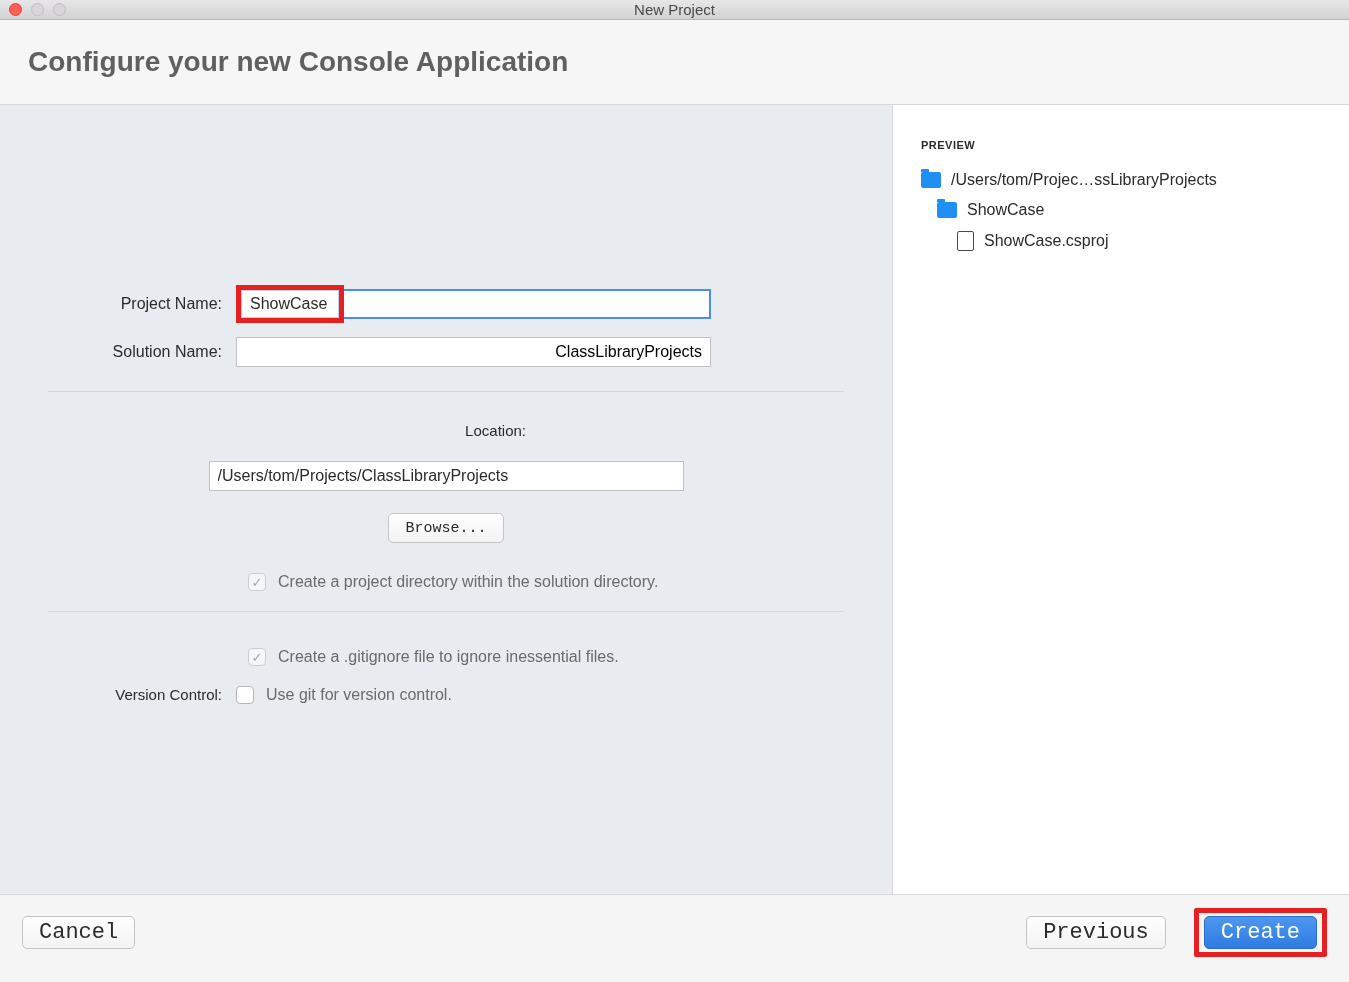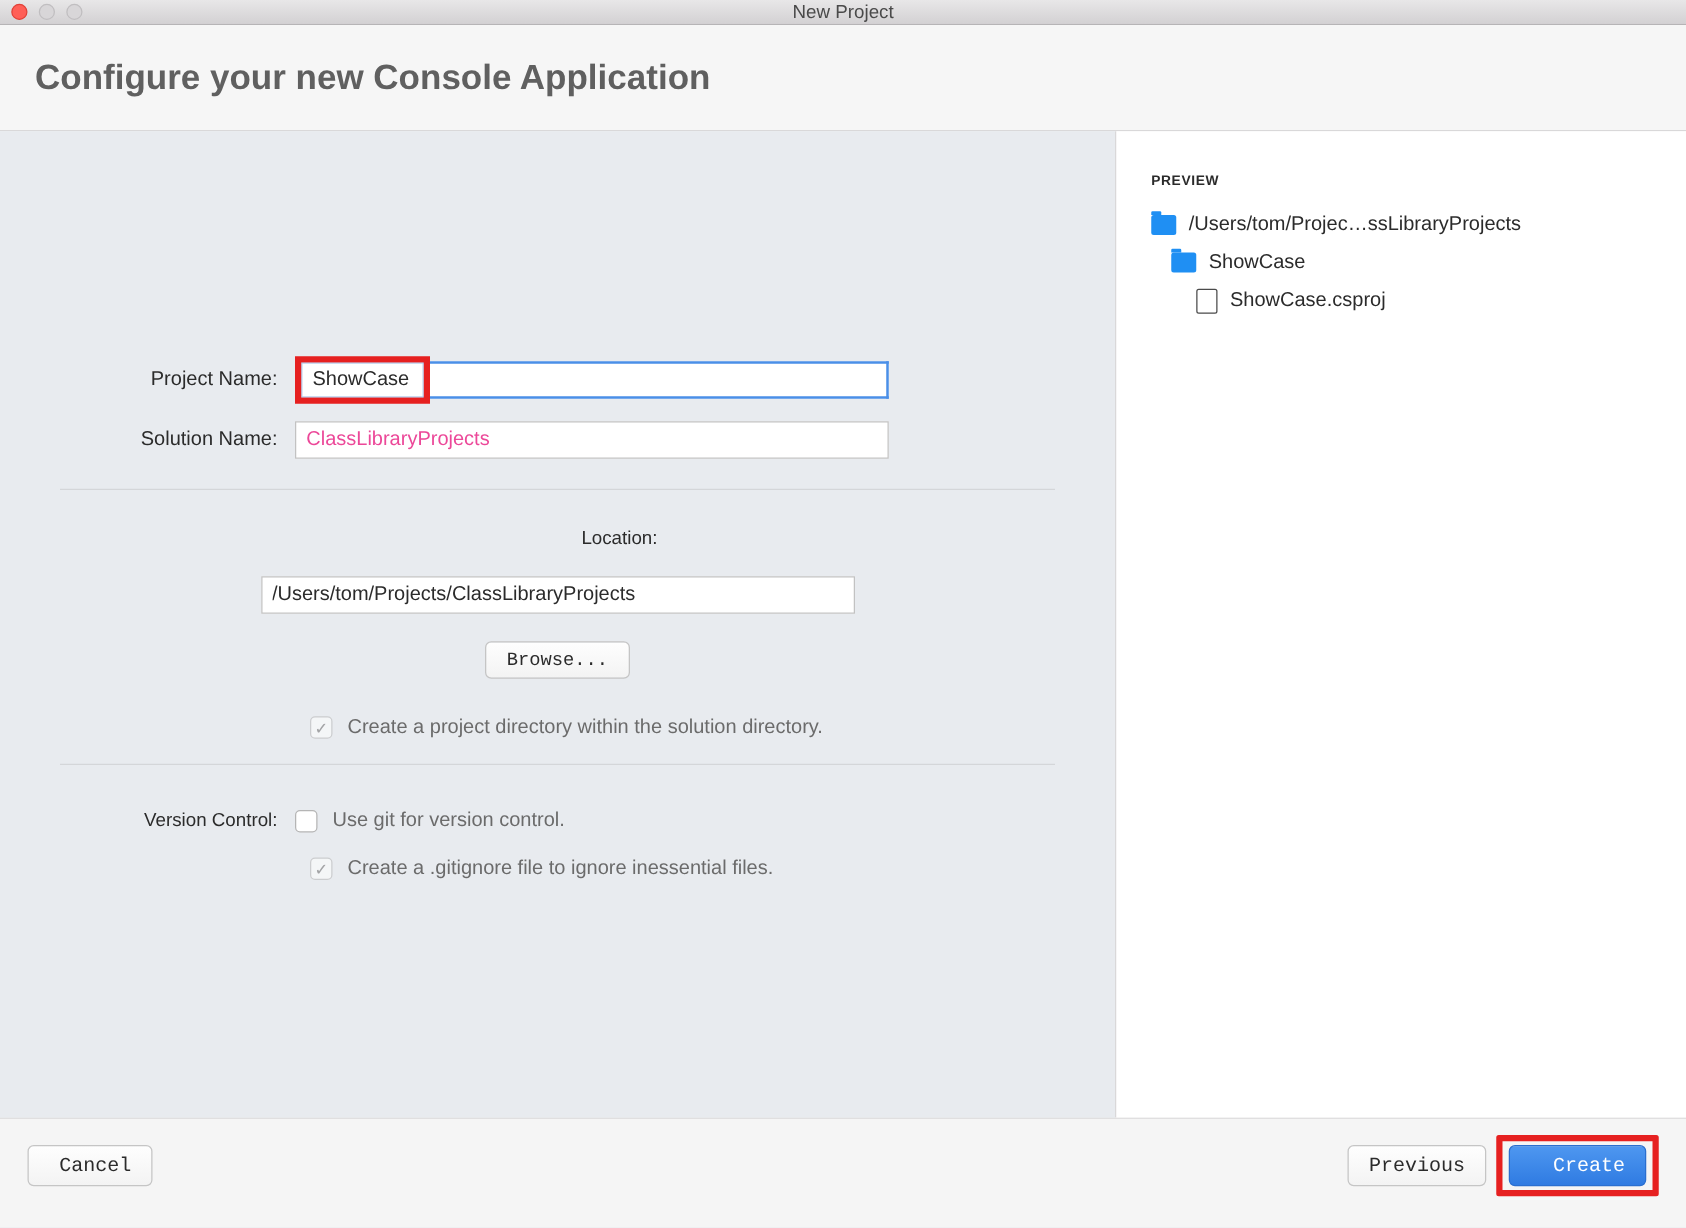--- a/index.html
+++ b/index.html
@@ -47,21 +47,21 @@
     .form-inner { max-width: 804px; margin: 0 auto; }
     .row { display: flex; align-items: center; margin-bottom: 14px; }
     .row .lbl { width: 188px; text-align: right; padding-right: 14px; color: #2b2b2b; font-size: 16px; }
     .row .field { flex: 0 0 475px; }
     input.txt {
       width: 100%; height: 30px; padding: 3px 8px;
       border: 1px solid #c2c2c2; background: #fff; font-size: 16px;
       color: #2b2b2b; outline: none;
     }
     input.txt.focused { border: 2px solid #4a8fe7; box-shadow: 0 0 0 1px rgba(74,143,231,0.3); }
-    input.txt.readonly { color: #ec4899; }
+    input.txt.readonly { color: #000000; text-align: right; }
     .highlight-box {
       border: 5px solid #e62020;
       padding: 1px;
       display: inline-block;
       width: 108px;
       margin-right: -5px;
       position: relative;
       z-index: 2;
     }
     .pn-wrap { display: flex; align-items: center; width: 475px; }
@@ -107,24 +107,24 @@
     }
     .file-icon {
       width: 17px; height: 20px; border: 1.5px solid #4a4a4a; border-radius: 2px;
       background: #fff; position: relative;
     }
     .footer {
       height: 76px; border-top: 1px solid #d9d8d9; background: #f5f5f5;
       display: flex; align-items: center; padding: 0 22px;
     }
     .footer .spacer { flex: 1; }
-    .footer .btn { min-width: 100px; height: 33px; font-size: 16px; text-align: right; }
+    .footer .btn { min-width: 100px; height: 33px; font-size: 22px; }
     .btn.primary { background: linear-gradient(#4e97f0,#2f7be2); border: 1px solid #2a6fd0; color: #fff; }
     .create-highlight {
-      border: 5px solid #e62020; padding: 3px 5px; margin-left: 8px; border-radius: 2px;
+      border: 5px solid #e62020; padding: 3px 5px; margin-left: 28px; border-radius: 2px;
     }
   </style>
 </head>
 <body>
 
 <div class="titlebar">
   <div class="traffic">
     <div class="tdot red"></div>
     <div class="tdot dim"></div>
     <div class="tdot dim"></div>
@@ -168,30 +168,30 @@
       </div>
 
       <div class="checkbox-row">
         <div class="spacer"></div>
         <span class="chk checked disabled"></span>
         <span class="chk-label">Create a project directory within the solution directory.</span>
       </div>
 
       <div class="divider2"></div>
 
+      <div class="checkbox-row" style="margin-top:16px;">
+        <div class="spacer"></div>
+        <span class="chk checked disabled"></span>
+        <span class="chk-label">Create a .gitignore file to ignore inessential files.</span>
+      </div>
+
       <div class="checkbox-row">
         <div class="lbl" style="width:188px;text-align:right;padding-right:14px;color:#2b2b2b;">Version Control:</div>
         <span class="chk"></span>
         <span class="chk-label">Use git for version control.</span>
-      </div>
-
-      <div class="checkbox-row" style="margin-top:16px;">
-        <div class="spacer"></div>
-        <span class="chk checked disabled"></span>
-        <span class="chk-label">Create a .gitignore file to ignore inessential files.</span>
       </div>
 
     </div>
   </div>
 
   <div class="preview">
     <div class="preview-title">PREVIEW</div>
     <div class="tree-item">
       <span class="folder-icon"></span>
       <span>/Users/tom/Projec…ssLibraryProjects</span>

